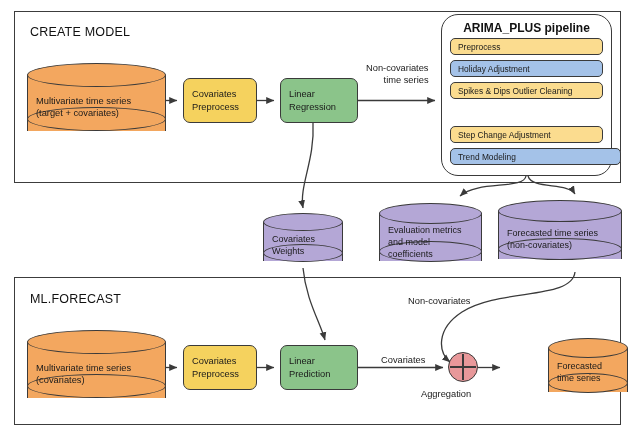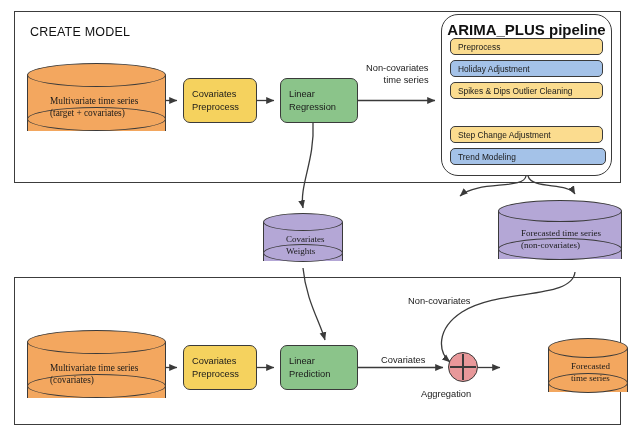--- a/index.html
+++ b/index.html
@@ -54,29 +54,28 @@
   }
   .cyl .cyl-top, .cyl .cyl-bottom {
     position: absolute;
     left: 0; right: 0;
     border: 1.3px solid #3a3a3a;
     border-radius: 50%;
     box-sizing: border-box;
   }
   .cyl .cyl-label {
     position: absolute;
-    left: 14px; right: 0;
+    left: 0; right: 0;
     text-align: left;
     font-size: 9.3px;
     color: #1a1a1a;
     line-height: 12.4px;
     padding-left: 9px;
     padding-right: 5px;
     white-space: pre-line;
-    font-family: Liberation Serif, serif;
   }
 
   
   .proc {
     position: absolute;
     border: 1.3px solid #3a3a3a;
     border-radius: 7px;
     font-size: 9.3px;
     color: #1a1a1a;
     line-height: 12.4px;
@@ -94,21 +93,21 @@
     border: 1.4px solid #3a3a3a;
     border-radius: 17px;
     background: #ffffff;
     box-sizing: border-box;
   }
   .pipeline-title {
     position: absolute;
     left: 0; right: 0;
     text-align: center;
     font-weight: bold;
-    font-size: 15px;
+    font-size: 12px;
     color: #111111;
     white-space: nowrap;
   }
   .pipe-step {
     position: absolute;
     border: 1.1px solid #3a3a3a;
     border-radius: 5px;
     font-size: 8.4px;
     color: #1a1a1a;
     display: flex;
@@ -169,40 +168,49 @@
   <div class="edge-label" style="left:366px; top:62px;">Non-covariates
 time series</div>
 
   <div class="pipeline" style="left:441px; top:14px; width:171px; height:162px;"></div>
   <div class="pipeline-title" style="left:441px; top:21px; width:171px;">ARIMA_PLUS pipeline</div>
 
   <div class="pipe-step" style="left:450px; top:38px; width:153px; height:17px; background:#FBDC8F;">Preprocess</div>
   <div class="pipe-step" style="left:450px; top:82px; width:153px; height:17px; background:#FBDC8F;">Spikes &amp; Dips Outlier Cleaning</div>
   <div class="pipe-step" style="left:450px; top:60px; width:153px; height:17px; background:#A4C2E8;">Holiday Adjustment</div>
   <div class="pipe-step" style="left:450px; top:126px; width:153px; height:17px; background:#FBDC8F;">Step Change Adjustment</div>
-  <div class="pipe-step" style="left:450px; top:148px; width:156px; height:17px; background:#A4C2E8;">Trend Modeling</div>
+  <div class="pipe-step" style="left:450px; top:148px; width:171px; height:17px; background:#A4C2E8;">Trend Modeling</div>
 
   <div class="cyl" style="left:263px; top:213px; width:80px; height:57px;">
     <div class="cyl-body" style="top:9px; height:39px; background:#B4A7D6;"></div>
     <div class="cyl-bottom" style="top:31px; height:18px; background:#B4A7D6;"></div>
     <div class="cyl-top" style="top:0px; height:18px; background:#B4A7D6;"></div>
     <div class="cyl-label" style="top:20px; font-size:9px; line-height:12px;">Covariates
 Weights</div>
   </div>
 
+  <div class="cyl" style="left:379px; top:203px; width:103px; height:70px;">
+    <div class="cyl-body" style="top:10px; height:48px; background:#B4A7D6;"></div>
+    <div class="cyl-bottom" style="top:38px; height:21px; background:#B4A7D6;"></div>
+    <div class="cyl-top" style="top:0px; height:21px; background:#B4A7D6;"></div>
+    <div class="cyl-label" style="top:21px; font-size:9px; line-height:12px;">Evaluation metrics
+and model
+coefficients</div>
+  </div>
 
   <div class="cyl" style="left:498px; top:200px; width:124px; height:72px;">
     <div class="cyl-body" style="top:11px; height:48px; background:#B4A7D6;"></div>
     <div class="cyl-bottom" style="top:38px; height:22px; background:#B4A7D6;"></div>
     <div class="cyl-top" style="top:0px; height:22px; background:#B4A7D6;"></div>
     <div class="cyl-label" style="top:27px; font-size:9px; line-height:12px;">Forecasted time series
 (non-covariates)</div>
   </div>
 
   <div class="node section-box" style="left:14px; top:277px; width:607px; height:148px;"></div>
+  <div class="section-title" style="left:30px; top:292px;">ML.FORECAST</div>
 
   <div class="cyl" style="left:27px; top:330px; width:139px; height:80px;">
     <div class="cyl-body" style="top:12px; height:56px; background:#F3A75F;"></div>
     <div class="cyl-bottom" style="top:44px; height:24px; background:#F3A75F;"></div>
     <div class="cyl-top" style="top:0px; height:24px; background:#F3A75F;"></div>
     <div class="cyl-label" style="top:32px;">Multivariate time series
 (covariates)</div>
   </div>
 
   <div class="proc" style="left:183px; top:345px; width:74px; height:45px; background:#F5D25E;">

